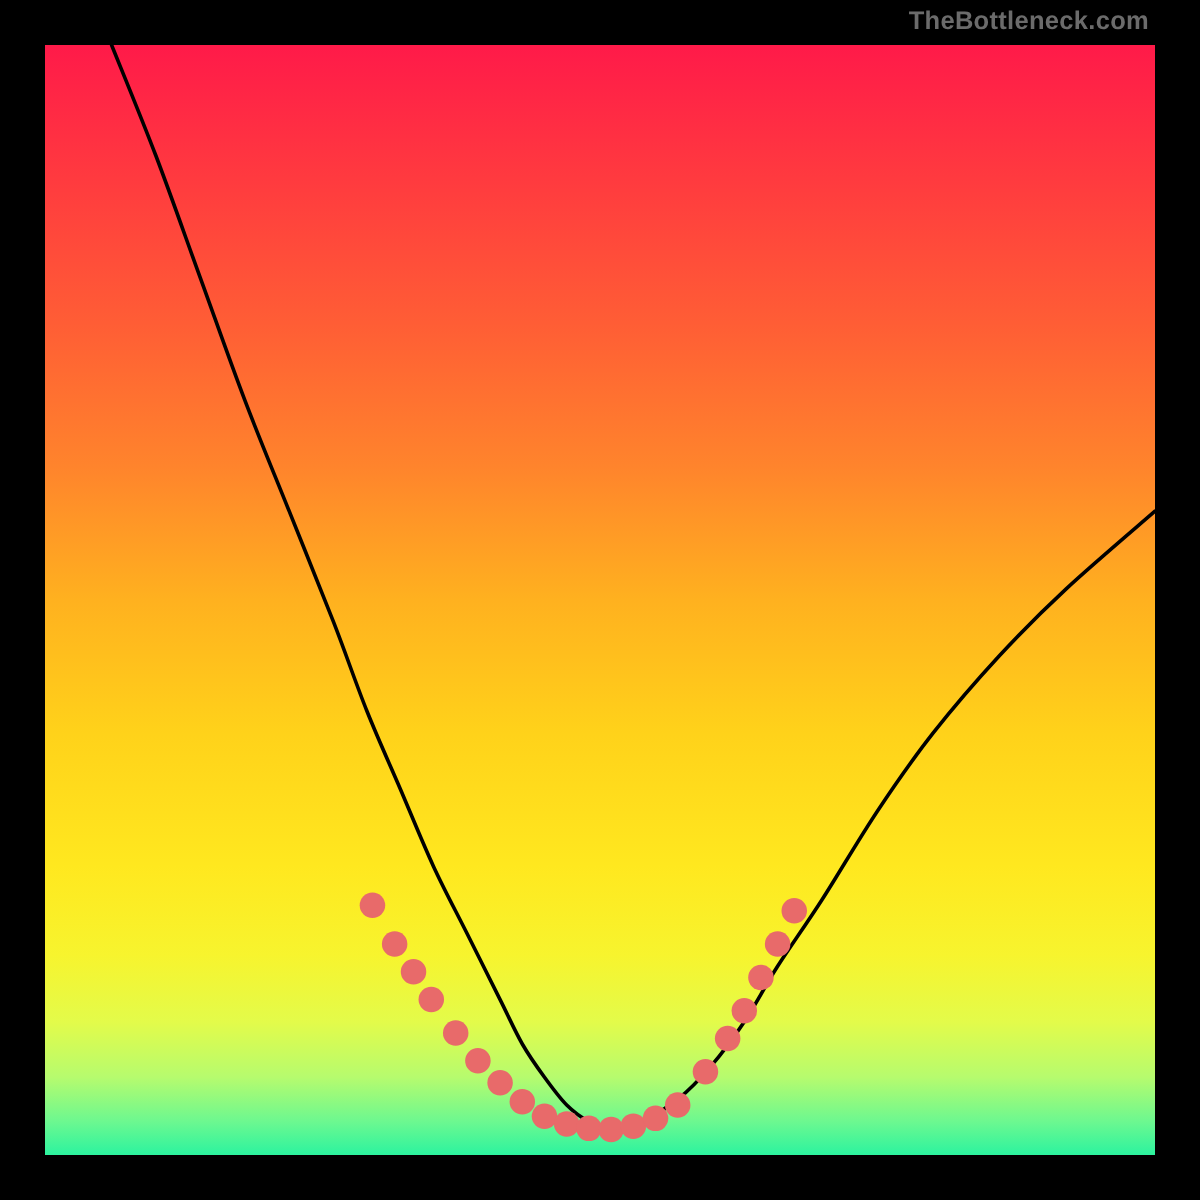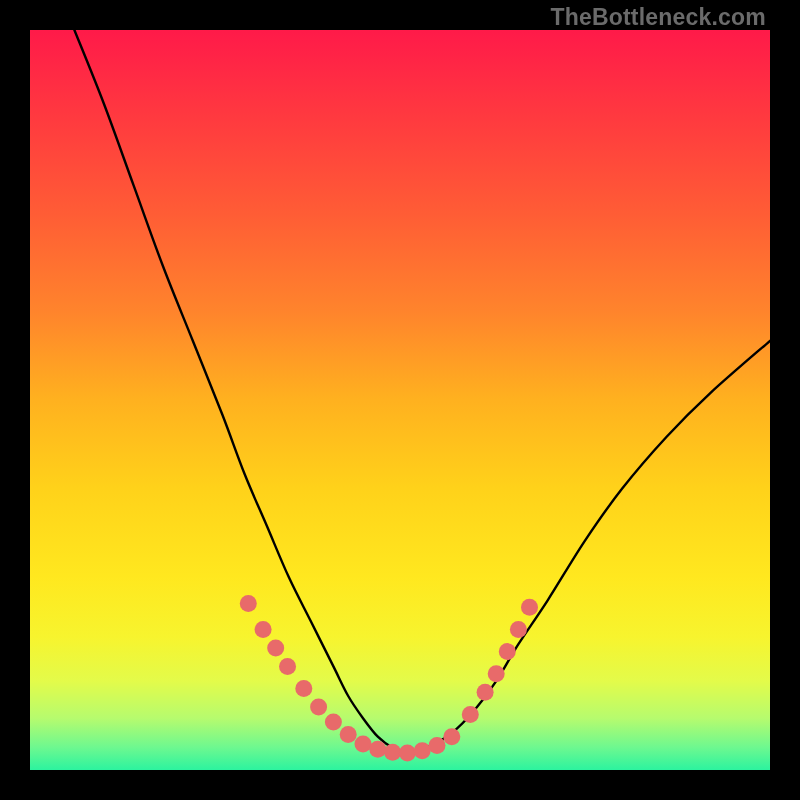--- a/index.html
+++ b/index.html
@@ -23,21 +23,21 @@
     left: 0;
     top: 0;
     width: 740px;
     height: 740px;
   }
   .watermark {
     position: absolute;
     top: 4px;
     right: 34px;
     font-family: Arial, Helvetica, sans-serif;
-    font-size: 23px;
+    font-size: 17px;
     font-weight: bold;
     color: #6b6b6b;
     letter-spacing: 0.2px;
   }
   svg { display: block; }
 </style>
 </head>
 <body>
 
 <div class="frame">

